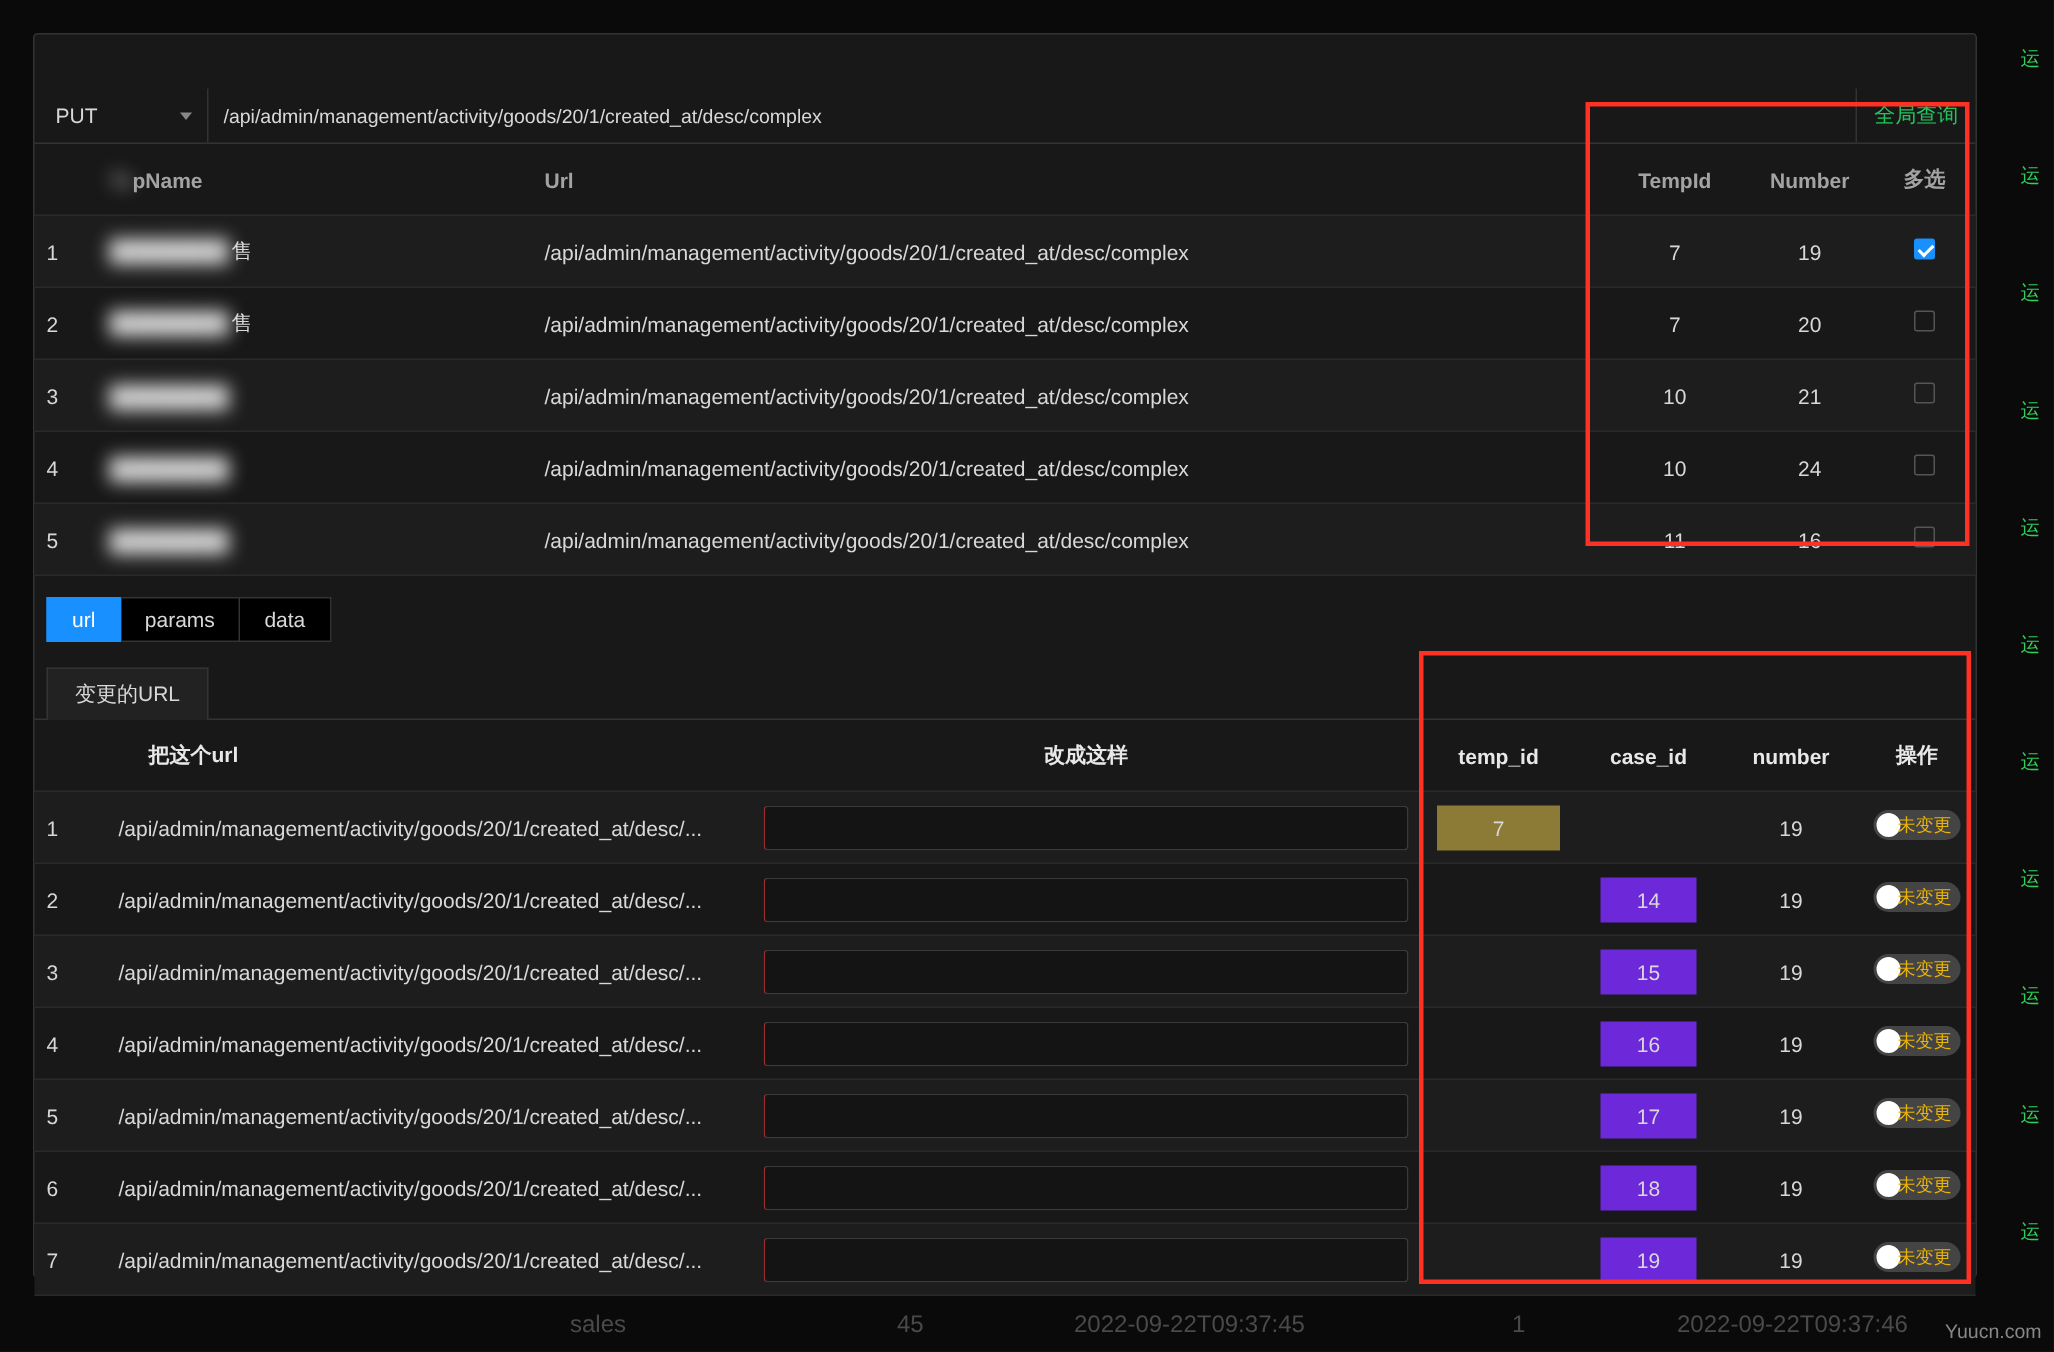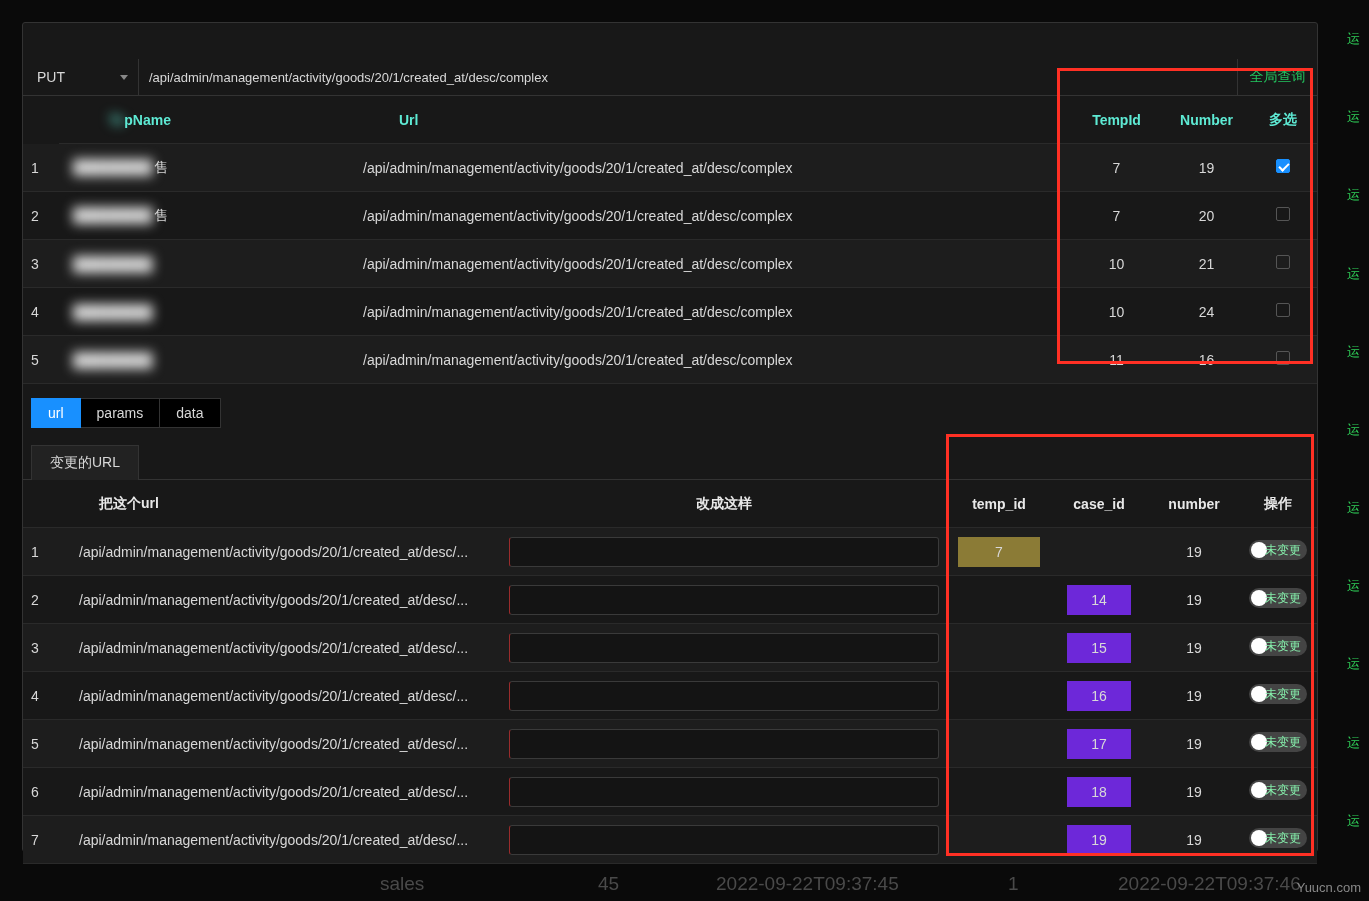--- a/index.html
+++ b/index.html
@@ -35,21 +35,21 @@
   .url-input {
     flex: 1; height: 36px; background: transparent; border: none; color: #d8d8d8;
     padding: 0 10px; font-size: 13px; outline: none;
   }
   .global-btn {
     width: 80px; height: 36px; display: flex; align-items: center; justify-content: center;
     border-left: 1px solid #333; cursor: pointer; color: #22c55e;
   }
   .table1 { padding: 0; }
   .t1-head, .t1-row { display: flex; align-items: center; height: 48px; border-bottom: 1px solid #2a2a2a; }
-  .t1-head { font-weight: 600; color: #5eead4; margin-left: 36px; }
+  .t1-head { font-weight: 600; color: #a3a3a3; }
   .t1-row:nth-child(odd) { background: #1d1d1d; }
   .c-idx { width: 50px; padding-left: 8px; }
   .c-name { width: 290px; position: relative; }
   .c-url { flex: 1; }
   .c-tempid { width: 95px; text-align: center; }
   .c-number { width: 85px; text-align: center; }
   .c-multi { width: 68px; text-align: center; }
   .checkbox {
     display: inline-block; width: 14px; height: 14px; border: 1px solid #555; border-radius: 2px; position: relative;
   }
@@ -90,34 +90,34 @@
     border-left-color: #9a2c2c;
   }
   .c2-tempid { width: 100px; text-align: center; }
   .c2-caseid { width: 100px; text-align: center; }
   .c2-number { width: 90px; text-align: center; }
   .c2-op { width: 78px; text-align: center; }
   .cell-olive { width: 82px; margin: 0 auto; background: #8b7b36; padding: 7px 0; }
   .cell-green { width: 64px; margin: 0 auto; background: #6d28d9; padding: 7px 0; }
   .switch {
     display: inline-flex; align-items: center; width: 58px; height: 20px;
-    border-radius: 10px; background: #444; position: relative; color: #86efac; font-size: 12px;
+    border-radius: 10px; background: #444; position: relative; color: #eab308; font-size: 12px;
   }
   .switch::before {
     content: ""; position: absolute; left: 2px; top: 2px; width: 16px; height: 16px;
     background: #fff; border-radius: 50%;
   }
   .switch-label { position: absolute; right: 6px; }
   .highlight-box-2 {
     position: absolute; left: 946px; top: 434px; width: 368px; height: 422px;
     border: 3px solid #ff3024; pointer-events: none;
   }
   .bottom-ghost {
     position: absolute; left: 0; bottom: 0; width: 1369px; height: 34px;
-    display: flex; align-items: center; color: #4a4a4a; font-size: 19px;
+    display: flex; align-items: center; color: #4a4a4a; font-size: 16px;
   }
   .bottom-ghost span { position: absolute; }
   .watermark {
     position: absolute; right: 8px; bottom: 6px; color: #888; font-size: 13px;
   }
   .right-strip {
     position: absolute; right: 0; top: 0; width: 28px; height: 860px;
     display: flex; flex-direction: column; justify-content: space-around;
     color: #2fd058; font-size: 13px;
   }

